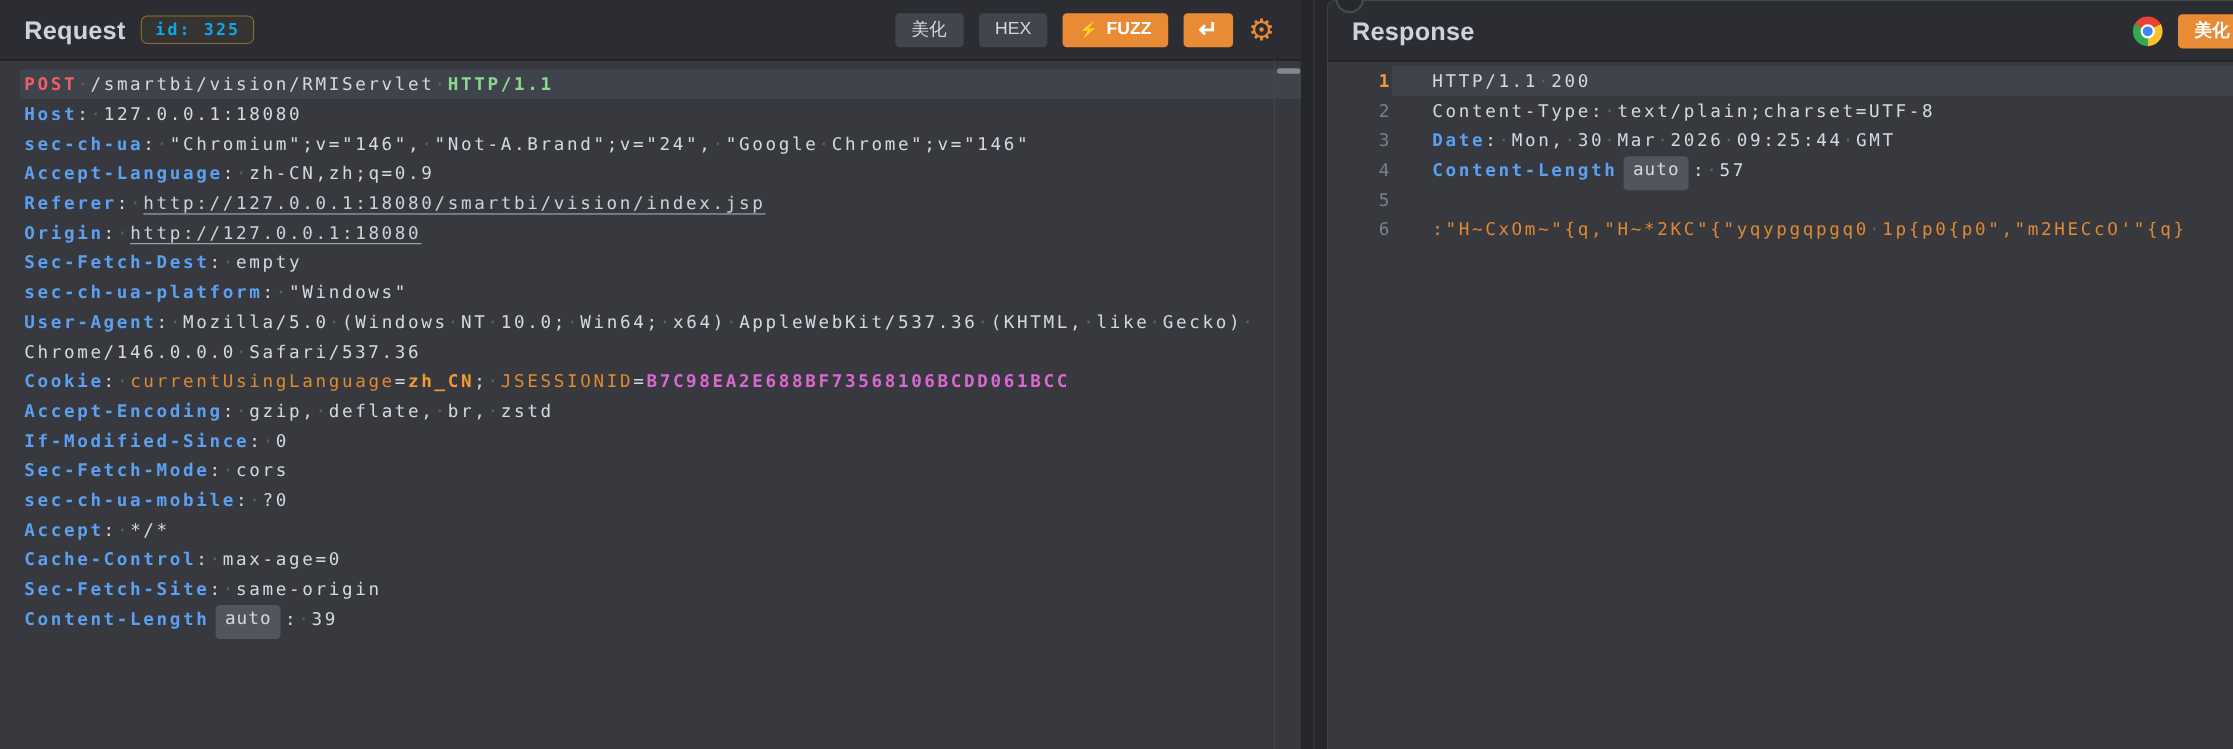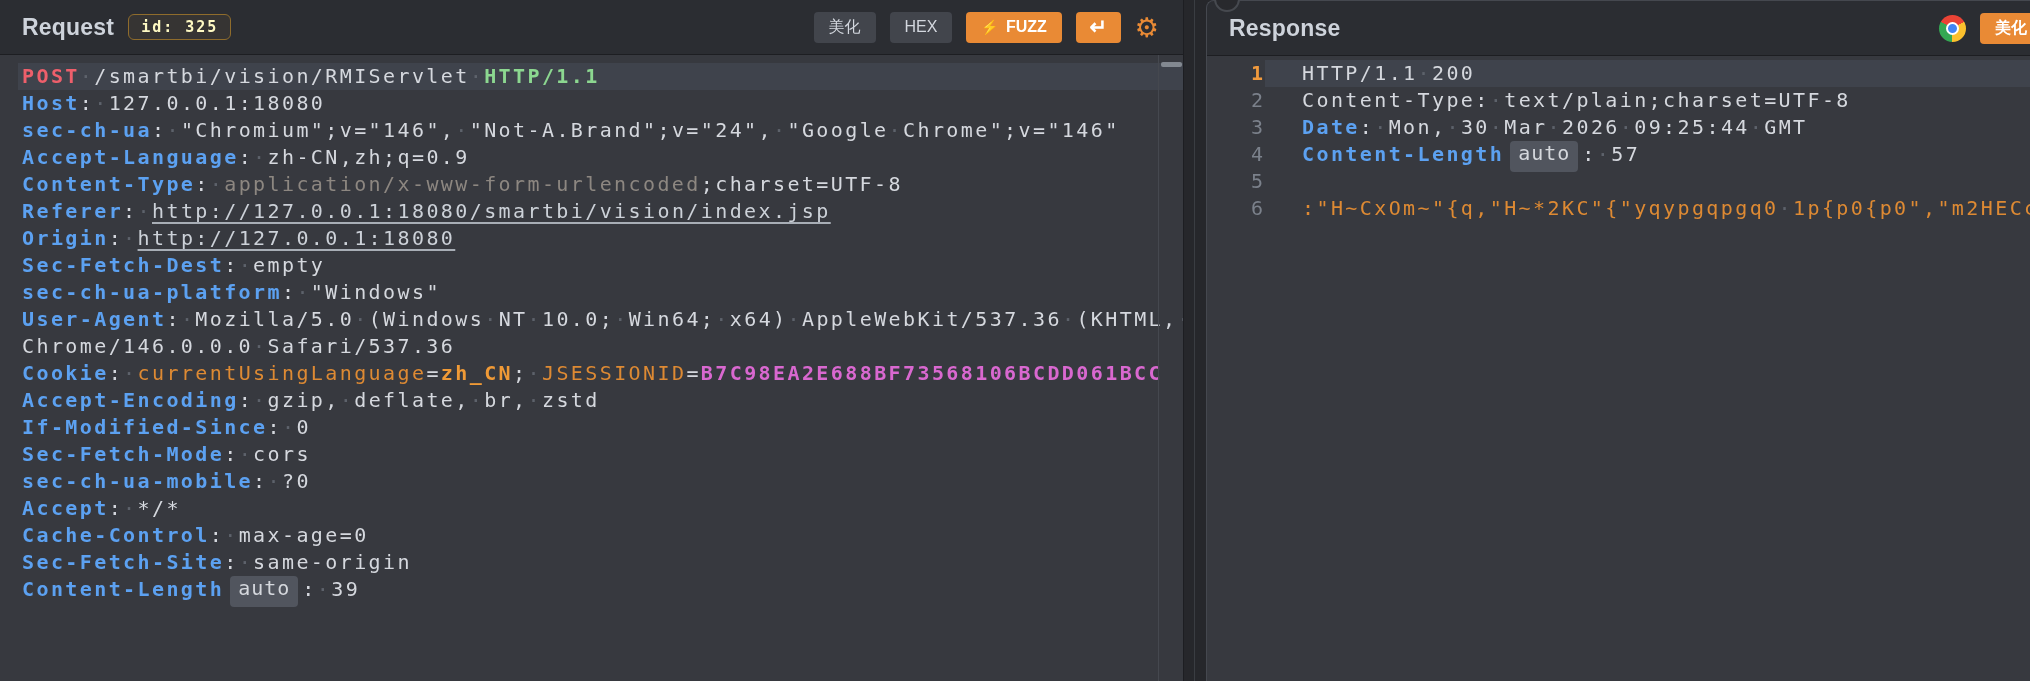--- a/index.html
+++ b/index.html
@@ -26,21 +26,21 @@
   
   .pane-header {
     height:55px; background:var(--header,#2b2d32);
     border-bottom:1px solid var(--border-dark,#1d1e22);
     display:flex; align-items:center; padding:0 24px 0 22px; gap:14px;
     position:relative; overflow:hidden;
   }
   .pane-title { font-size:23px; font-weight:bold; color:var(--title,#ced3db); letter-spacing:.2px; }
   .id-badge {
     font-family:"DejaVu Sans Mono", monospace; font-size:15px; font-weight:bold;
-    color:#fef9c3; border:1px solid #8f6c2c; background:rgba(240,166,64,.06);
+    color:#0ea5e9; border:1px solid #8f6c2c; background:rgba(240,166,64,.06);
     border-radius:6px; padding:3px 12px; letter-spacing:2px;
   }
   .spacer { flex:1; }
   .btn {
     height:31px; border:none; border-radius:4px; cursor:pointer;
     font-family:"Liberation Sans", sans-serif; font-size:16px;
     display:flex; align-items:center; justify-content:center; gap:7px;
   }
   .btn-gray   { background:var(--btn-gray,#42454c); color:#d3d7de; padding:0 15px; }
   .btn-orange { background:var(--accent,#e98a35); color:#fff; font-weight:bold; padding:0 15px; }
@@ -52,21 +52,21 @@
 
   .chrome-icon { width:27px; height:27px; border-radius:50%; position:relative; flex:none; cursor:pointer;
     background:conic-gradient(from 60deg, #fbc02d 0 120deg, #34a853 120deg 240deg, #ea4335 240deg 360deg); }
   .chrome-icon::after { content:""; position:absolute; inset:7px; border-radius:50%;
     background:#4285f4; border:2.5px solid #fff; }
 
   
   .editor {
     position:relative;
     font-family:"DejaVu Sans Mono", monospace;
-    font-size:20px; letter-spacing:2.4px; line-height:27px;
+    font-size:16px; letter-spacing:2.4px; line-height:27px;
     color:var(--text,#d5d8de);
   }
   .editor-request  { padding-top:8px; height:626px; }
   .editor-response { padding-top:4px; }
   .code-line { white-space:pre; height:27px; }
   .editor-request .code-line { padding-left:22px; }
   .editor-request .code-line.active { background:linear-gradient(to right, transparent 18px, var(--line-hl,#3f434c) 18px); }
   .editor-response .code-line.active { background:linear-gradient(to right, transparent 58px, var(--line-hl,#3f434c) 58px); }
 
   .gutter { display:inline-block; width:56px; text-align:right; margin-right:39px;
@@ -113,21 +113,20 @@
     <button class="btn btn-orange btn-enter">
       <span>↵</span>
     </button>
     <button class="gear">⚙</button>
   </div>
   <div class="editor editor-request" id="req-editor">
       <div class="code-line active"><span class="sg-m">POST</span><span class="sg-ws">·</span><span class="sg-t">/smartbi/vision/RMIServlet</span><span class="sg-ws">·</span><span class="sg-g">HTTP/1.1</span></div>
       <div class="code-line"><span class="sg-k">Host</span><span class="sg-t">:</span><span class="sg-ws">·</span><span class="sg-t">127.0.0.1:18080</span></div>
       <div class="code-line"><span class="sg-k">sec-ch-ua</span><span class="sg-t">:</span><span class="sg-ws">·</span><span class="sg-t">"Chromium";v="146",</span><span class="sg-ws">·</span><span class="sg-t">"Not-A.Brand";v="24",</span><span class="sg-ws">·</span><span class="sg-t">"Google</span><span class="sg-ws">·</span><span class="sg-t">Chrome";v="146"</span></div>
       <div class="code-line"><span class="sg-k">Accept-Language</span><span class="sg-t">:</span><span class="sg-ws">·</span><span class="sg-t">zh-CN,zh;q=0.9</span></div>
-      <div class="code-line"><span class="sg-k">Content-Type</span><span class="sg-t">:</span><span class="sg-ws">·</span><span class="sg-dim">application/x-www-form-urlencoded</span><span class="sg-t">;charset=UTF-8</span></div>
       <div class="code-line"><span class="sg-k">Referer</span><span class="sg-t">:</span><span class="sg-ws">·</span><span class="sg-u">http://127.0.0.1:18080/smartbi/vision/index.jsp</span></div>
       <div class="code-line"><span class="sg-k">Origin</span><span class="sg-t">:</span><span class="sg-ws">·</span><span class="sg-u">http://127.0.0.1:18080</span></div>
       <div class="code-line"><span class="sg-k">Sec-Fetch-Dest</span><span class="sg-t">:</span><span class="sg-ws">·</span><span class="sg-t">empty</span></div>
       <div class="code-line"><span class="sg-k">sec-ch-ua-platform</span><span class="sg-t">:</span><span class="sg-ws">·</span><span class="sg-t">"Windows"</span></div>
       <div class="code-line"><span class="sg-k">User-Agent</span><span class="sg-t">:</span><span class="sg-ws">·</span><span class="sg-t">Mozilla/5.0</span><span class="sg-ws">·</span><span class="sg-t">(Windows</span><span class="sg-ws">·</span><span class="sg-t">NT</span><span class="sg-ws">·</span><span class="sg-t">10.0;</span><span class="sg-ws">·</span><span class="sg-t">Win64;</span><span class="sg-ws">·</span><span class="sg-t">x64)</span><span class="sg-ws">·</span><span class="sg-t">AppleWebKit/537.36</span><span class="sg-ws">·</span><span class="sg-t">(KHTML,</span><span class="sg-ws">·</span><span class="sg-t">like</span><span class="sg-ws">·</span><span class="sg-t">Gecko)</span><span class="sg-ws">·</span></div>
       <div class="code-line"><span class="sg-t">Chrome/146.0.0.0</span><span class="sg-ws">·</span><span class="sg-t">Safari/537.36</span></div>
       <div class="code-line"><span class="sg-k">Cookie</span><span class="sg-t">:</span><span class="sg-ws">·</span><span class="sg-o">currentUsingLanguage</span><span class="sg-t">=</span><span class="sg-ob">zh_CN</span><span class="sg-t">;</span><span class="sg-ws">·</span><span class="sg-o">JSESSIONID</span><span class="sg-t">=</span><span class="sg-p">B7C98EA2E688BF73568106BCDD061BCC</span></div>
       <div class="code-line"><span class="sg-k">Accept-Encoding</span><span class="sg-t">:</span><span class="sg-ws">·</span><span class="sg-t">gzip,</span><span class="sg-ws">·</span><span class="sg-t">deflate,</span><span class="sg-ws">·</span><span class="sg-t">br,</span><span class="sg-ws">·</span><span class="sg-t">zstd</span></div>
       <div class="code-line"><span class="sg-k">If-Modified-Since</span><span class="sg-t">:</span><span class="sg-ws">·</span><span class="sg-t">0</span></div>
       <div class="code-line"><span class="sg-k">Sec-Fetch-Mode</span><span class="sg-t">:</span><span class="sg-ws">·</span><span class="sg-t">cors</span></div>

